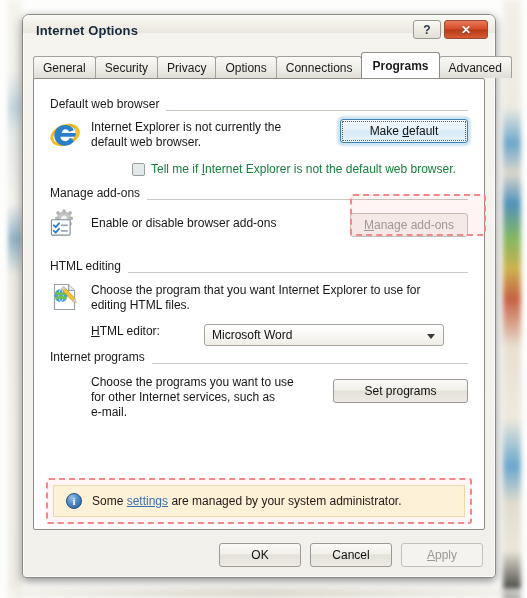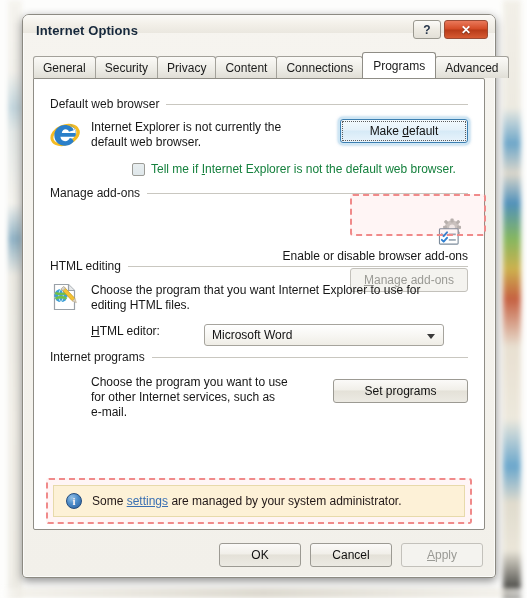--- a/index.html
+++ b/index.html
@@ -94,37 +94,37 @@
     border-radius: 3px 3px 0 0;
     margin-right: -1px;
     background: linear-gradient(to bottom, #fbfaf7 0%, #ecebe5 60%, #e0ded6 100%);
     color: #1b1b1b;
   }
   .tab.active {
     height: 26px;
     background: #ffffff;
     border-color: #8f8d86;
     z-index: 3;
-    font-weight: normal;
+    font-weight: bold;
     padding: 0 10px;
   }
 
   
   .page {
     position: absolute;
     left: 10px; right: 10px;
     top: 63px; bottom: 47px;
     background: #ffffff;
     border: 1px solid #8f8d86;
     border-radius: 0 2px 2px 2px;
   }
 
   .group { position: absolute; left: 16px; right: 16px; }
   .grp-head {
-    display: flex; align-items: center; gap: 7px;
+    display: flex; align-items: flex-end; gap: 7px;
     font-size: 12px; color: #1a1a1a;
     margin-bottom: 2px;
   }
   .grp-head .rule { flex: 1; height: 1px; background: #c9c7c0; }
 
   .row { display: flex; }
   .desc { font-size: 12px; color: #161616; line-height: 15px; }
 
   
   .ie-icon { width: 30px; height: 30px; position: relative; flex: 0 0 30px; }
@@ -237,21 +237,21 @@
     <div class="titlebtns">
       <div class="tbtn help">?</div>
       <div class="tbtn close">✕</div>
     </div>
   </div>
 
   <div class="tabstrip">
     <div class="tab">General</div>
     <div class="tab">Security</div>
     <div class="tab">Privacy</div>
-    <div class="tab">Content</div>
+    <div class="tab">Options</div>
     <div class="tab">Connections</div>
     <div class="tab active">Programs</div>
     <div class="tab">Advanced</div>
   </div>
 
   <div class="page">
 
     <div class="group" style="top:18px;">
       <div class="grp-head">
         <span>Default web browser</span>
@@ -285,21 +285,21 @@
         <span><span>Tell me if </span><u>I</u><span>nternet Explorer is not the default web browser.</span></span>
       </div>
     </div>
 
     <div class="group" style="top:107px;">
       <div class="grp-head">
         <span>Manage add-ons</span>
         <span class="rule"></span>
       </div>
 
-      <div class="row" style="margin-top:18px;align-items:flex-end;flex-direction:column;">
+      <div class="row" style="margin-top:9px;align-items:center;">
         <div class="gear-icon">
           <svg viewBox="0 0 32 30" width="30" height="28">
             <g transform="translate(3,0)">
               <circle cx="12" cy="10" r="7.6" fill="#c6c7c4"></circle>
               <g fill="#b3b5b2">
                 <rect x="10.3" y="0.6" width="3.4" height="4.2" rx="1"></rect>
                 <rect x="10.3" y="15.2" width="3.4" height="4.2" rx="1"></rect>
                 <rect x="2.4" y="8.3" width="4.2" height="3.4" rx="1"></rect>
                 <rect x="17.4" y="8.3" width="4.2" height="3.4" rx="1"></rect>
                 <rect x="4" y="2.3" width="3.4" height="4.2" rx="1" transform="rotate(-45 5.7 4.4)"></rect>
@@ -366,21 +366,21 @@
     </div>
 
     <div class="group" style="top:271px;">
       <div class="grp-head">
         <span>Internet programs</span>
         <span class="rule"></span>
       </div>
 
       <div class="row" style="margin-top:11px;align-items:flex-start;">
         <div class="desc" style="margin-left:41px;">
-          <div>Choose the program you want to use</div>
+          <div>Choose the programs you want to use</div>
           <div>for other Internet services, such as</div>
           <div>e-mail.</div>
         </div>
         <div style="margin-left:auto;margin-top:4px;">
           <div class="btn" style="width:135px;height:24px;">Set programs</div>
         </div>
       </div>
     </div>
 
     <div class="infobar">

